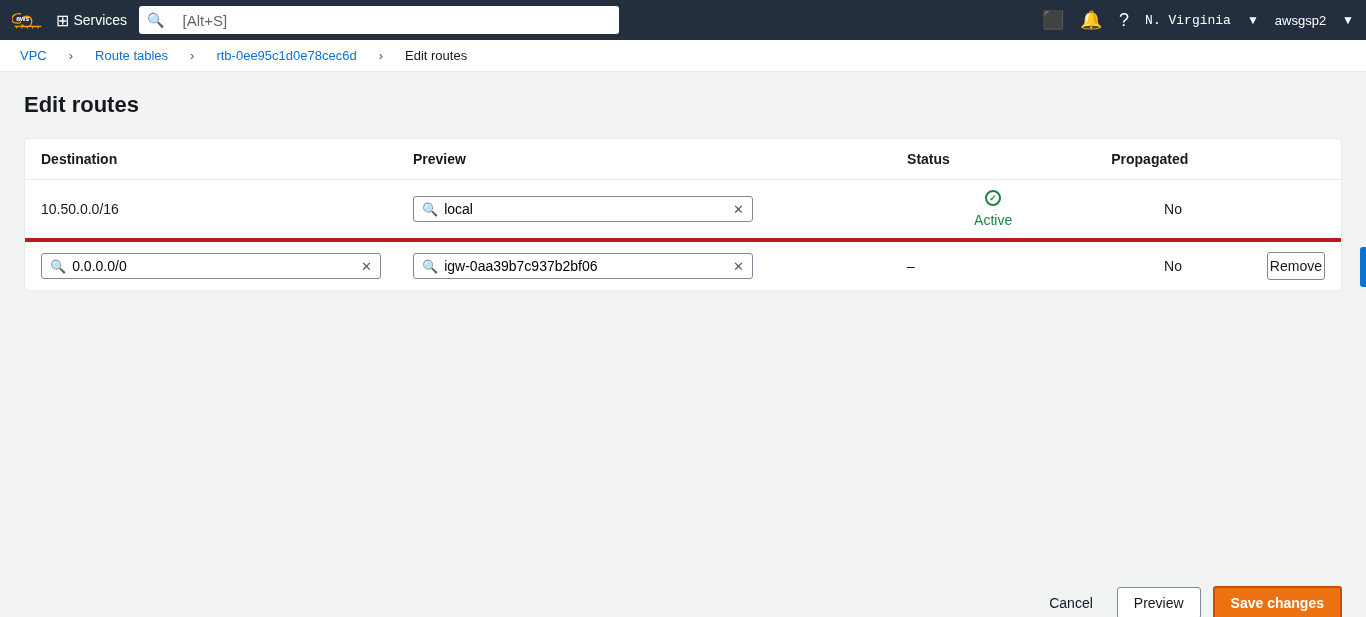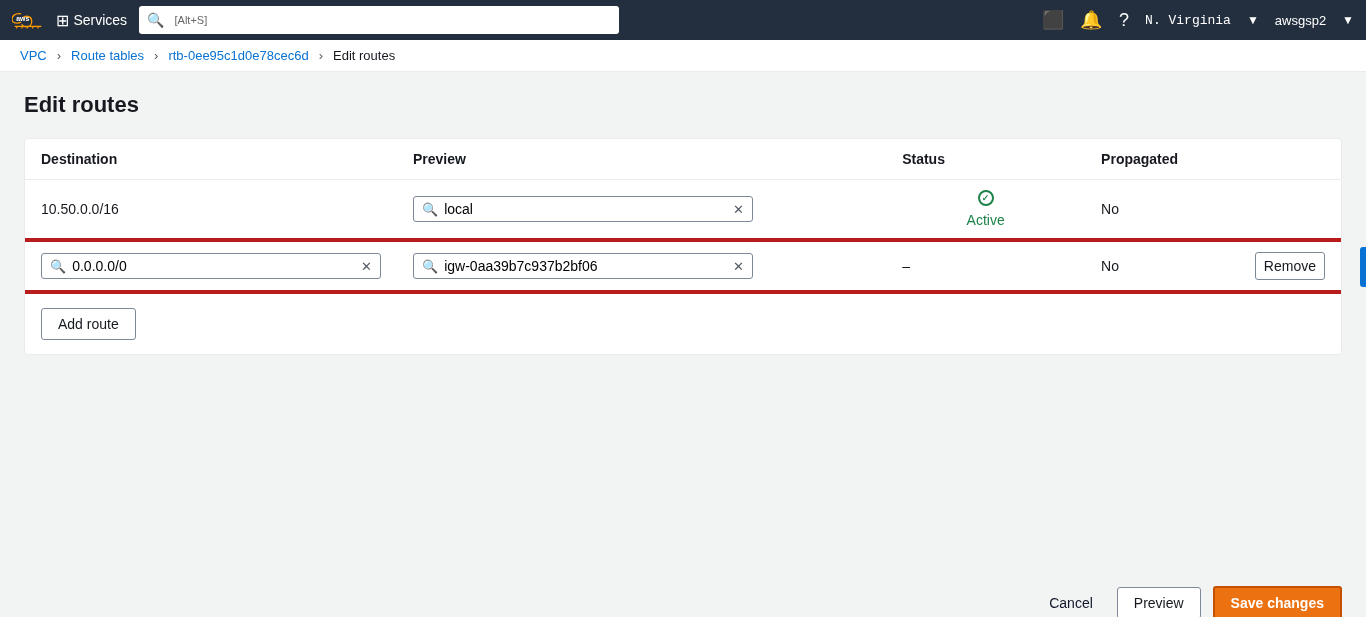--- a/index.html
+++ b/index.html
@@ -27,35 +27,35 @@
     }
     .search-bar {
       flex: 1; max-width: 480px;
       display: flex; align-items: center;
       background: #fff; border-radius: 3px; padding: 0 8px; height: 28px;
     }
     .search-bar input {
       border: none; outline: none; font-size: 13px; flex: 1; background: transparent;
     }
     .search-shortcut {
-      font-size: 11px; color: #666; margin-left: 4px;
+      font-size: 15px; color: #666; margin-left: 12px;
     }
     .nav-right {
       margin-left: auto;
       display: flex; align-items: center; gap: 16px; color: #fff;
     }
     .nav-icon { font-size: 18px; cursor: pointer; }
     .nav-region { font-size: 13px; cursor: pointer; font-family: Liberation Mono, monospace; }
     .nav-account { font-size: 13px; cursor: pointer; text-align: right; }
 
     
     .breadcrumb {
       background: #fff;
       padding: 8px 20px;
-      display: flex; align-items: center; gap: 10px;
+      display: flex; align-items: center; gap: 22px;
       font-size: 13px; color: #0972d3;
       border-bottom: 1px solid #e9ebed;
     }
     .breadcrumb .separator { color: #545b64; }
     .breadcrumb .current { color: #16191f; }
     .breadcrumb a { color: #0972d3; text-decoration: none; cursor: pointer; }
 
     
     .main-content {
       padding: 20px 24px;
@@ -132,21 +132,21 @@
     .status-dash { color: #16191f; }
 
     
     .propagated-val { color: #16191f; }
 
     
     .remove-btn {
       border: 1px solid #7d8998;
       background: #fff;
       border-radius: 3px;
-      padding: 5px 8px;
+      padding: 5px 2px;
       font-size: 14px;
       cursor: pointer;
       color: #16191f;
       text-align: right;
     }
 
     
     .add-route-row td {
       padding: 14px 16px;
     }
@@ -205,21 +205,21 @@
       width: 6px;
       height: 40px;
       background: #0972d3;
       border-radius: 3px 0 0 3px;
     }
 
     
     .col-destination { width: 28%; }
     .col-target { width: 38%; }
     .col-status { width: 16%; }
-    .col-propagated { width: 12%; }
+    .col-propagated { width: 12%; text-align: center; }
     .col-actions { width: 6%; }
   </style>
 </head>
 <body>
 
 <nav class="top-nav">
   <div class="aws-logo">
     <svg class="aws-logo-icon" viewBox="0 0 60 36" xmlns="http://www.w3.org/2000/svg">
       <path d="M17 22c-2.5 1.5-5 2-7.5 2C4 24 0 21 0 16.5 0 10 6 6 13 6c1.5 0 2.8.2 4 .5" stroke="#ff9900" stroke-width="2.5" fill="none"></path>
       <path d="M18 26c2 3 5 5 9 5 6 0 10-4.5 10-10 0-6-4-10-10-10-2.5 0-4.8.9-6.5 2.5" stroke="#ff9900" stroke-width="2.5" fill="none"></path>
@@ -315,25 +315,20 @@
             <span class="status-dash">–</span>
           </td>
           <td class="col-propagated">
             <span class="propagated-val">No</span>
           </td>
           <td class="col-actions">
             <button class="remove-btn">Remove</button>
           </td>
         </tr>
 
-        <tr class="add-route-row">
-          <td colspan="5">
-            <button class="add-route-btn">Add route</button>
-          </td>
-        </tr>
       </tbody>
     </table>
   </div>
 </div>
 
 <div class="action-bar">
   <button class="cancel-btn">Cancel</button>
   <button class="preview-btn">Preview</button>
   <button class="save-btn">Save changes</button>
 </div>

